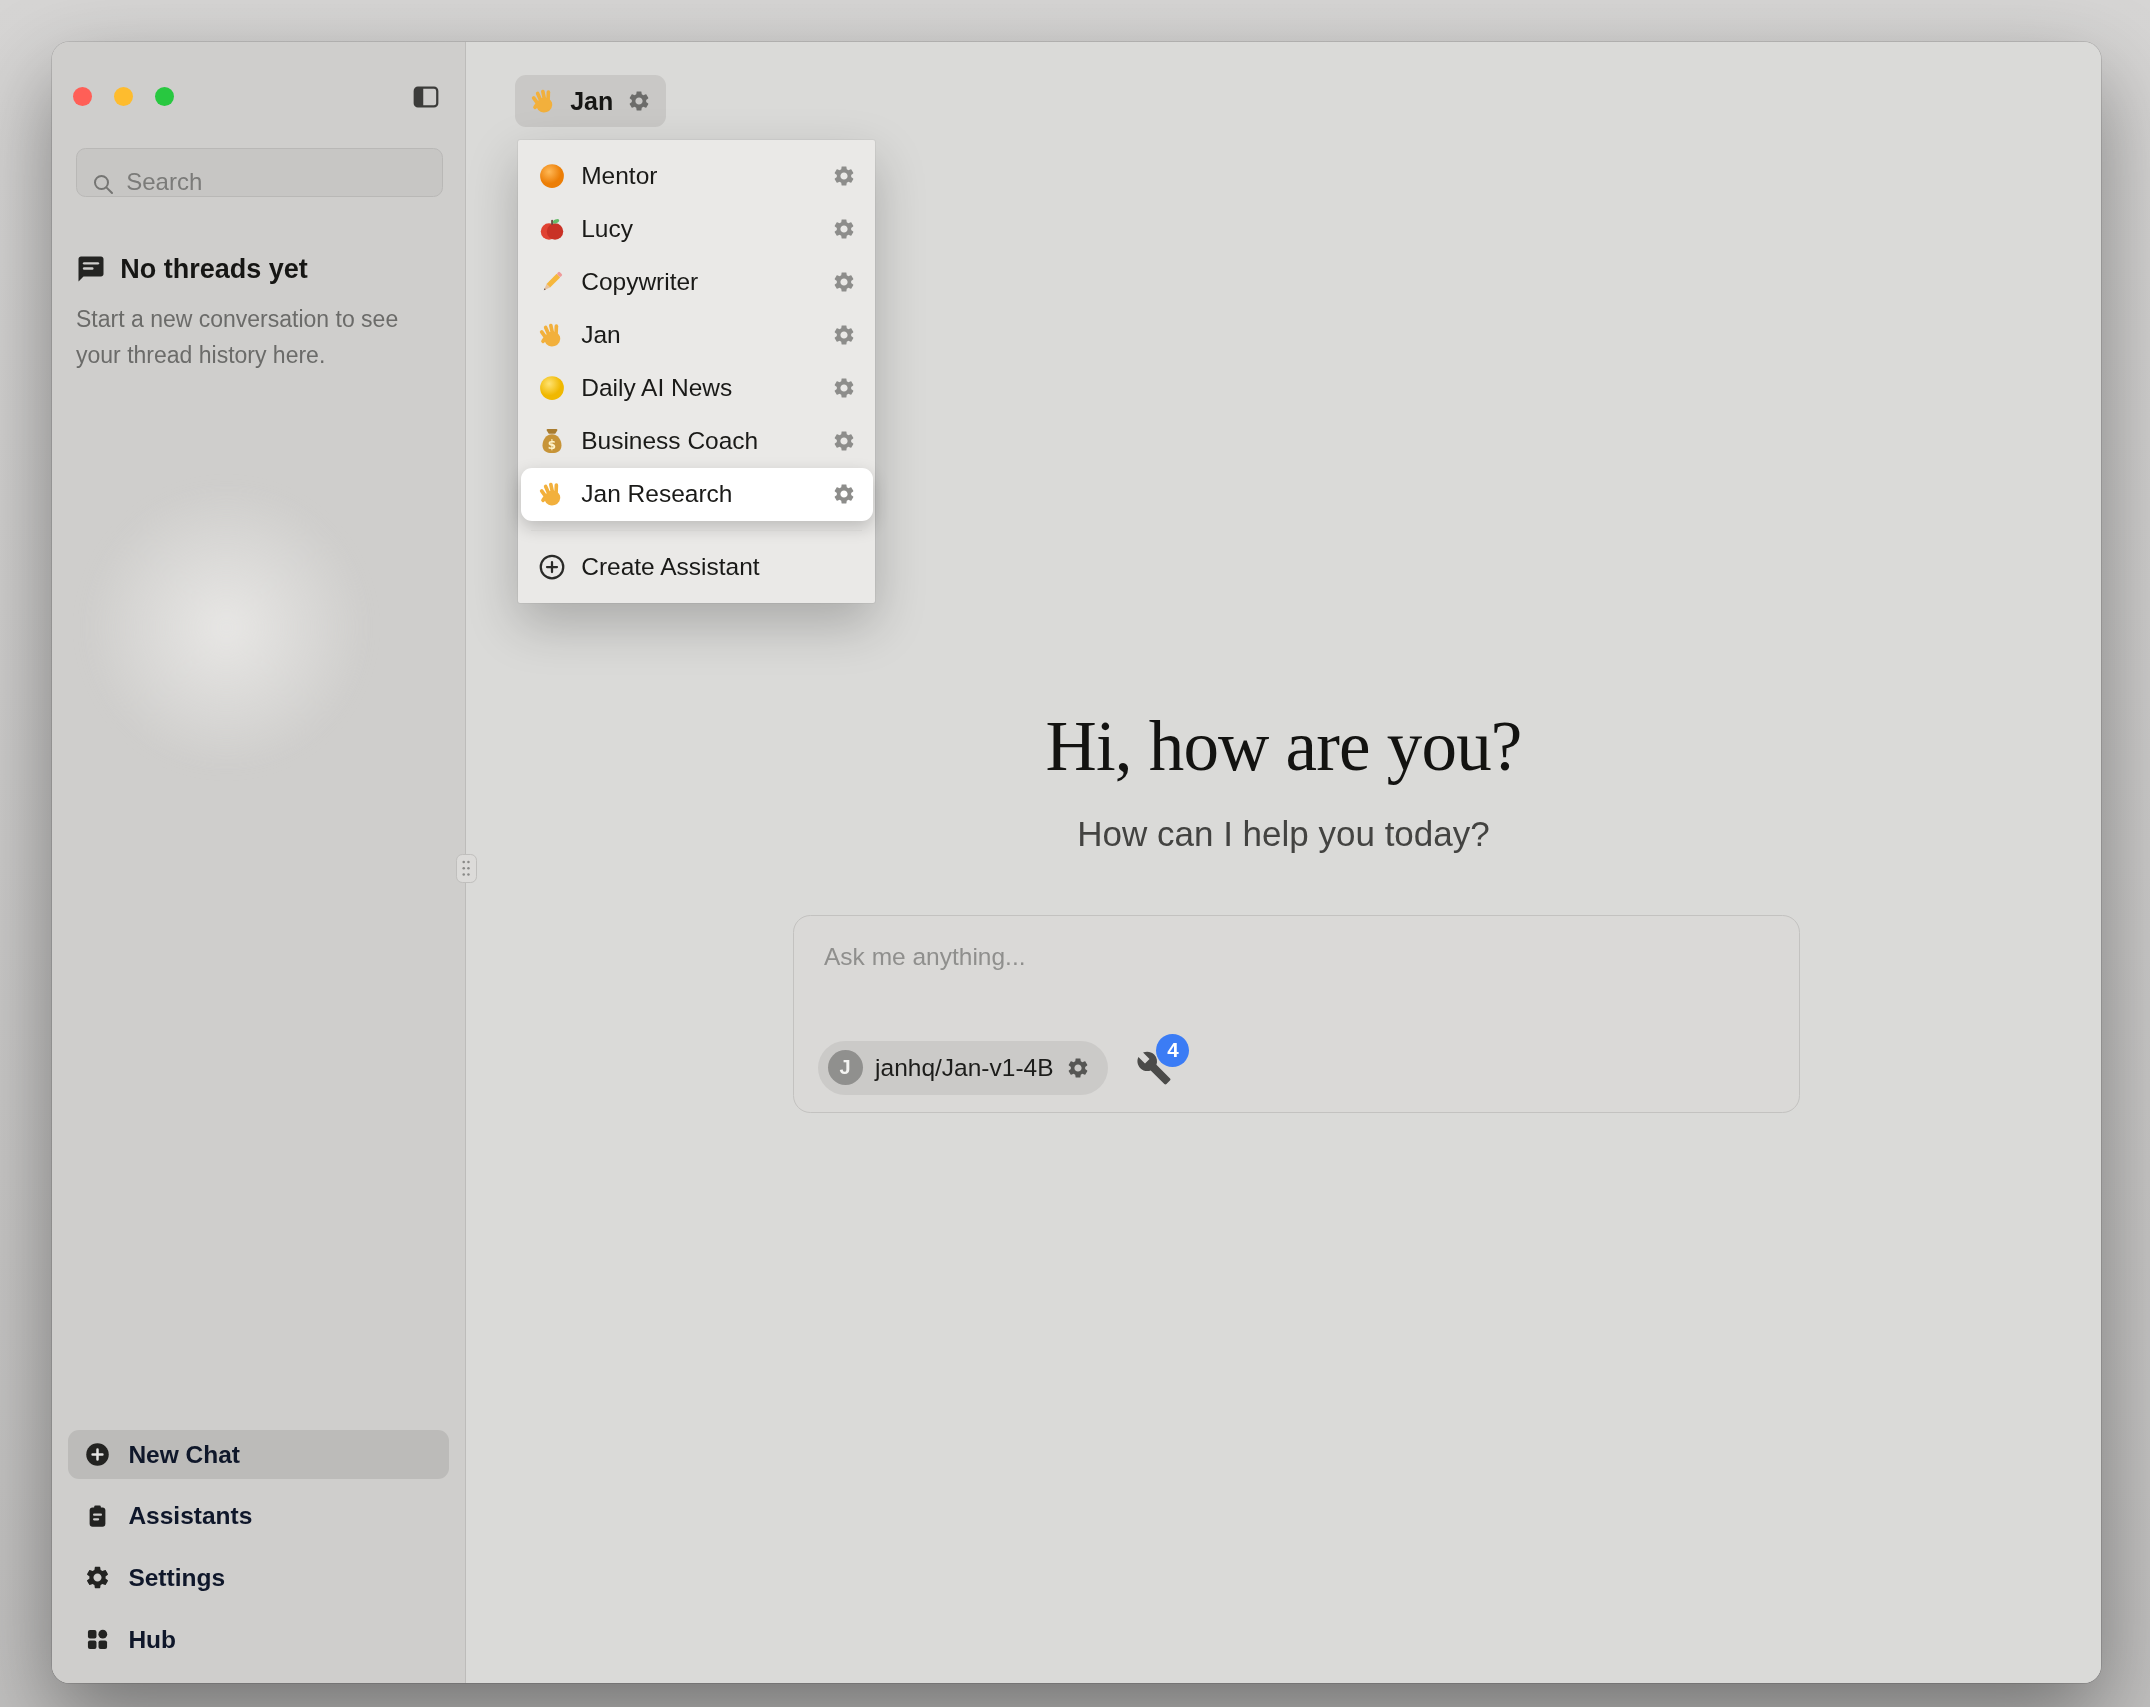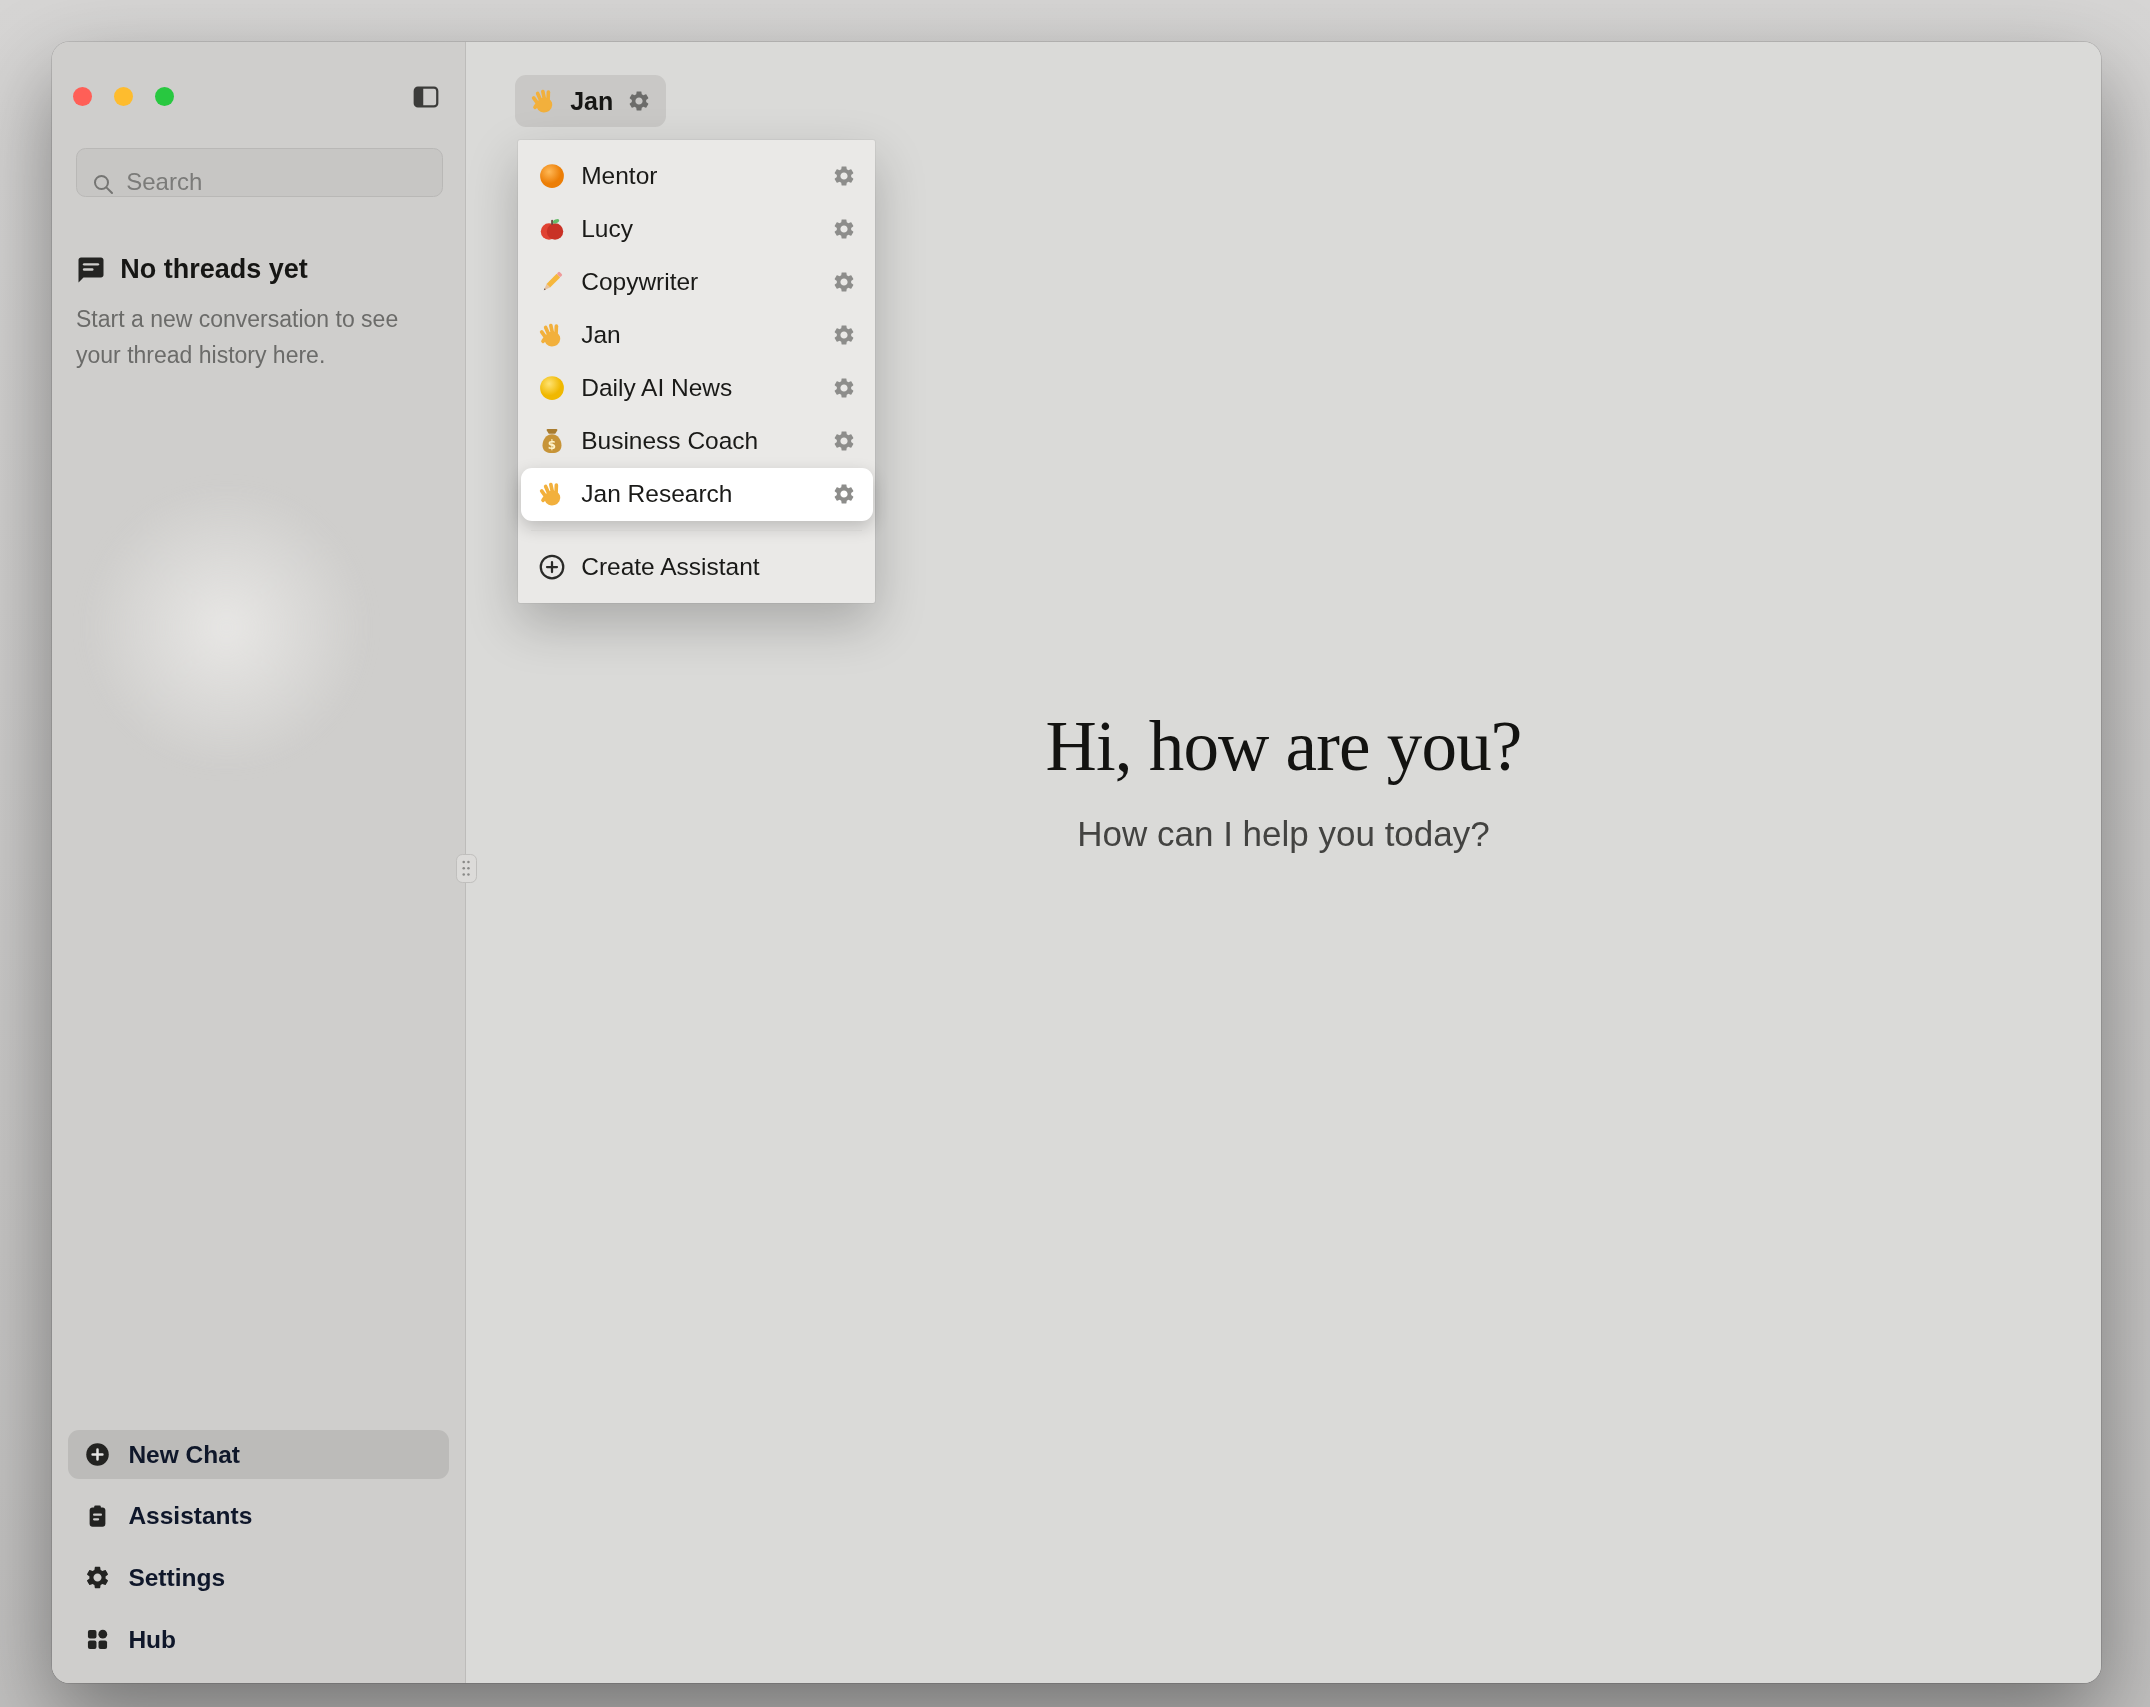--- a/index.html
+++ b/index.html
@@ -43,21 +43,21 @@
     display: flex; align-items: flex-end; gap: 11px; padding: 0 14.2px; color: #757573;
   }
   .search svg { width: 24px; height: 24px; flex: none; }
   .search input {
     flex: 1; min-width: 0; border: none; background: transparent; outline: none;
     font: 400 24px "Liberation Sans", sans-serif; color: #3c3c3a;
   }
   .search input::placeholder { color: #7b7b79; }
 
   .empty { position: absolute; left: 24px; top: 212px; width: 364px; }
-  .empty-head { display: flex; align-items: center; gap: 14.2px; }
+  .empty-head { display: flex; gap: 14.2px; }
   .empty-head svg { width: 30px; height: 30px; color: #242422; }
   .empty-head h2 { font-size: 27px; font-weight: 700; color: #161614; }
   .empty p { margin-top: 16px; font-size: 23px; line-height: 36px; color: #6b6b69; }
 
   .grip {
     position: absolute; left: 404px; top: 812px; width: 20.6px; height: 28.5px; z-index: 6;
     border-radius: 6.3px; background: #dcdbd9; border: 0.8px solid #c0bfbd; color: #8a8a88;
     display: flex; align-items: center; justify-content: center; cursor: col-resize;
   }
   .grip svg { width: 14.2px; height: 20.6px; }
@@ -386,16 +386,34 @@
           </svg>
         <span>Create Assistant</span>
       </div>
     </div>
 
     <div class="greet">
       <h1>Hi, how are you?</h1>
       <div class="sub">How can I help you today?</div>
     </div>
 
+    <div class="composer">
+      <input class="composer-input" type="text" placeholder="Ask me anything..." style="">
+      <div class="composer-bar">
+        <div class="model-pill">
+          <span class="model-avatar">J</span>
+          <span class="model-name">janhq/Jan-v1-4B</span>
+          <svg class="model-gear" viewBox="0 0 24 24">
+              <use href="#sym-gear"></use>
+            </svg>
+        </div>
+        <div class="tools-btn">
+          <svg viewBox="0 0 24 24">
+              <use href="#sym-wrench"></use>
+            </svg>
+          <span class="tools-badge">4</span>
+        </div>
+      </div>
+    </div>
 
   </main>
 </div>
 
 
 </body></html>

